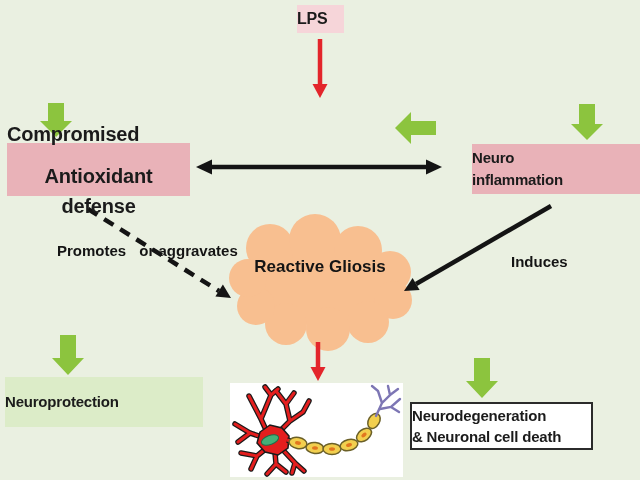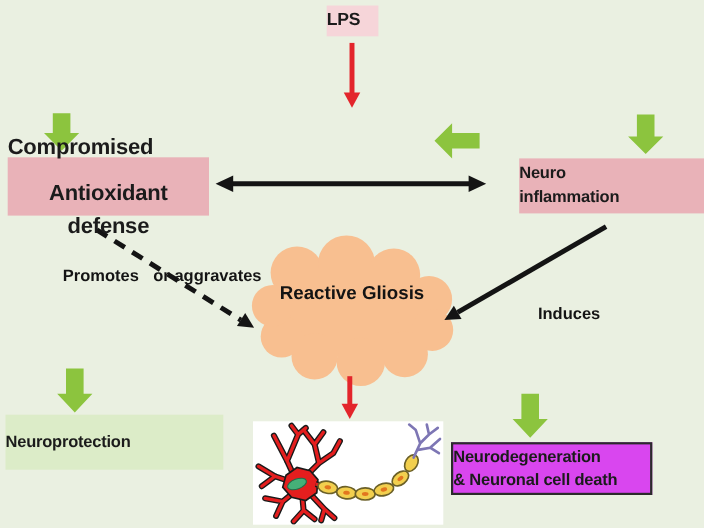--- a/index.html
+++ b/index.html
@@ -12,27 +12,27 @@
   .box{
     position:absolute;display:flex;flex-direction:column;justify-content:center;align-items:flex-start;
     font-weight:bold;color:#1b1b1b;text-align:center;box-sizing:border-box;letter-spacing:-0.2px;
   }
   .box span{display:block;}
   #lps-box{left:297px;top:5px;width:47px;height:28px;background:#f6d5d9;font-size:16px;}
   #ros-box{left:242px;top:105px;width:151px;height:57px;background:#f5d2d7;font-size:16px;line-height:1.55;}
   #compromised-box{left:7px;top:143px;width:183px;height:53px;background:#e9b2b8;font-size:20px;line-height:1.5;gap:12px;}
   #neuro-box{left:472px;top:144px;width:185px;height:50px;background:#e9b2b8;font-size:15px;line-height:1.5;}
   #sites-box{left:5px;top:377px;width:198px;height:50px;background:#dcecc8;font-size:15px;line-height:1.5;}
-  #neurodeg-box{left:410px;top:402px;width:183px;height:48px;background:#d946ef;border:2px solid #2b2b2b;font-size:15px;line-height:1.4;}
+  #neurodeg-box{left:410px;top:402px;width:183px;height:48px;background:#ffffff;border:2px solid #2b2b2b;font-size:15px;line-height:1.4;}
   #gliosis-label{left:250px;top:254px;width:140px;position:absolute;text-align:center;
     font-weight:bold;font-size:17px;line-height:1.55;color:#141414;}
   .edge-label{position:absolute;font-weight:bold;font-size:15px;color:#141414;line-height:1.35;}
   #promotes-label{left:57px;top:241px;text-align:left;}
   #promotes-label .l2{padding-left:9px;}
-  #induces-label{left:489px;top:252px;margin-top:24px;}
+  #induces-label{left:511px;top:252px;}
   #neuron-panel{position:absolute;left:230px;top:383px;width:173px;height:94px;background:#ffffff;}
 </style>
 </head>
 <body>
 
 <div id="stage">
 
   <svg class="layer" width="640" height="480" viewBox="0 0 640 480">
 
     <g fill="#f8bf90">

